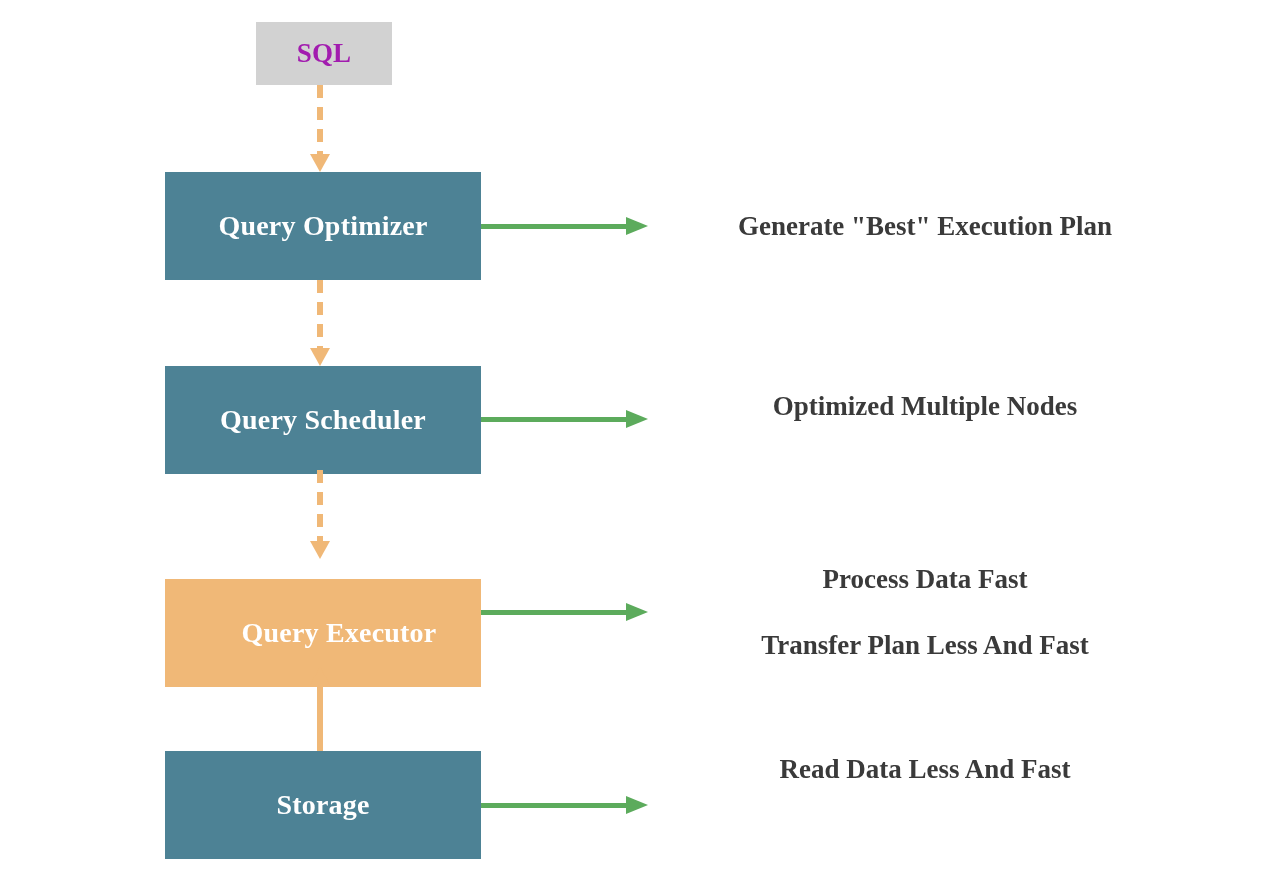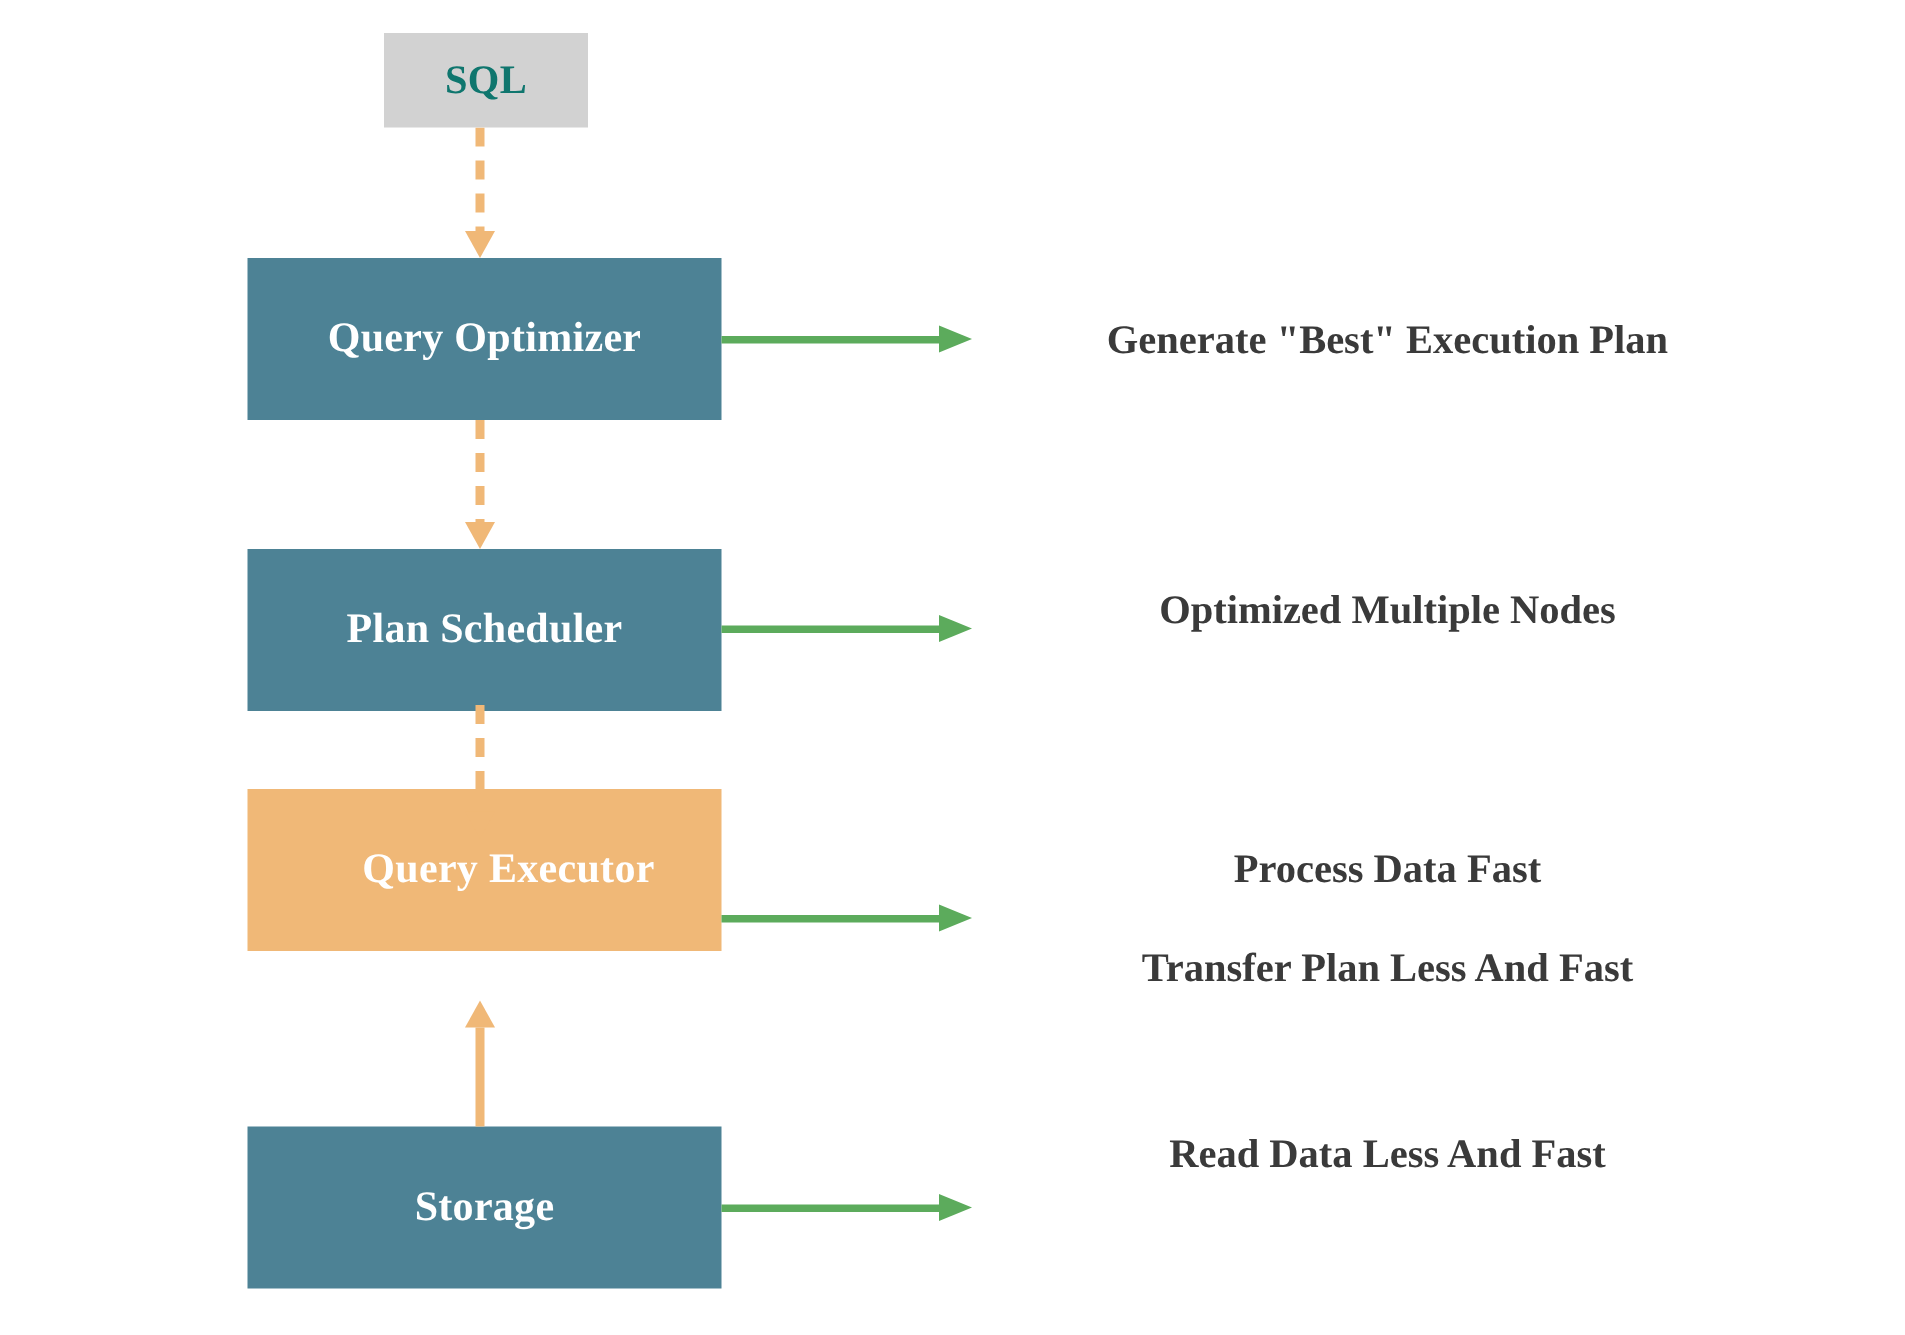--- a/index.html
+++ b/index.html
@@ -36,40 +36,40 @@
   }
 
   .node.sql {
     left: 256px;
     top: 22px;
     width: 136px;
     height: 63px;
     background: #d2d2d2;
   }
   .node.sql .node-label {
-    color: #0f766e;
+    color: #a21caf;
     font-size: 27px;
   }
 
   .node.stage {
     left: 165px;
     width: 316px;
     height: 108px;
   }
   .node.teal  { background: #4d8295; }
   .node.amber { background: #f0b877; }
 
   .node.stage .node-label {
     color: #ffffff;
     font-size: 28px;
   }
 
   .node.optimizer { top: 172px; }
   .node.scheduler { top: 366px; }
-  .node.executor  { top: 526px; padding-left: 32px; }
+  .node.executor  { top: 579px; padding-left: 32px; }
   .node.storage   { top: 751px; }
 
   
   .vconn {
     position: absolute;
     left: 317px;
     width: 6px;
   }
   .vconn .shaft {
     position: absolute;
@@ -174,21 +174,21 @@
 
   <div class="node sql">
     <span class="node-label">SQL</span>
   </div>
 
   <div class="node stage teal optimizer">
     <span class="node-label">Query Optimizer</span>
   </div>
 
   <div class="node stage teal scheduler">
-    <span class="node-label">Plan Scheduler</span>
+    <span class="node-label">Query Scheduler</span>
   </div>
 
   <div class="node stage amber executor">
     <span class="node-label">Query Executor</span>
   </div>
 
   <div class="node stage teal storage">
     <span class="node-label">Storage</span>
   </div>
 

